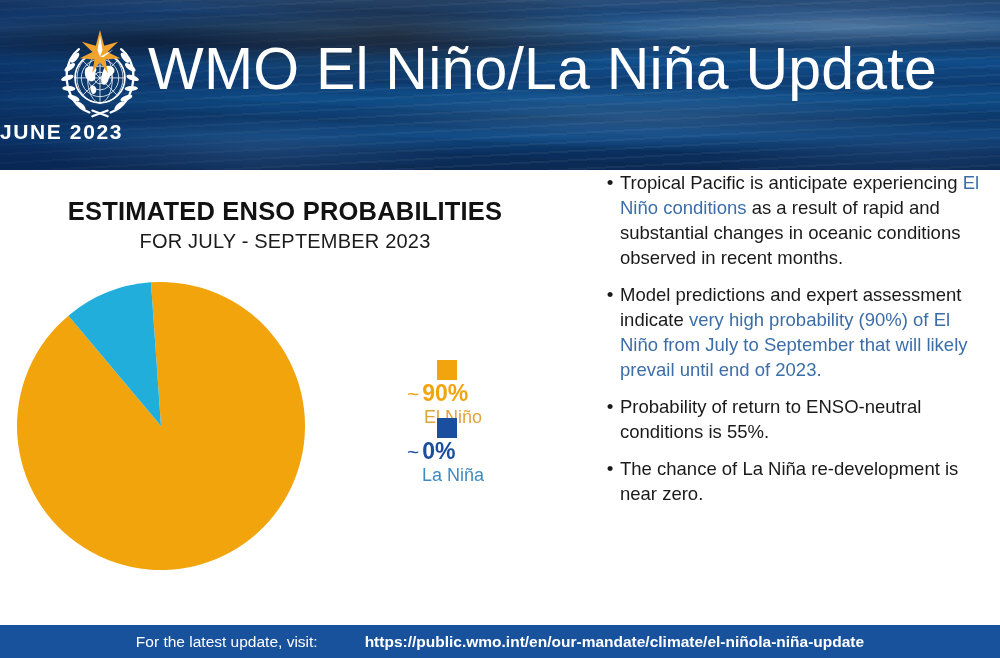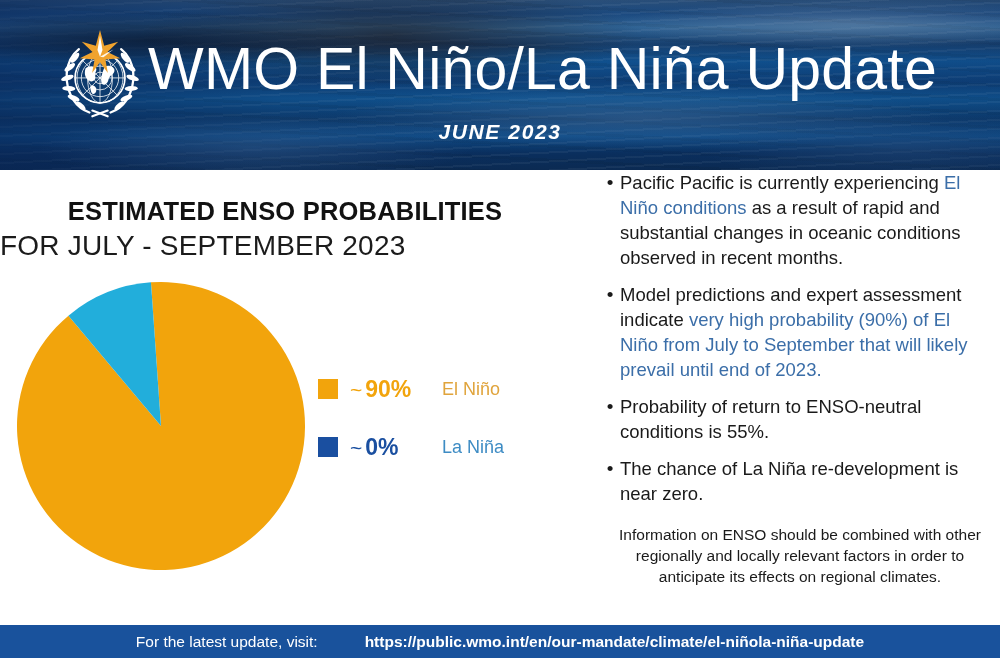--- a/index.html
+++ b/index.html
@@ -96,27 +96,25 @@
     letter-spacing: 0.2px;
     line-height: 86px;
     white-space: nowrap;
     font-family: "Liberation Sans", sans-serif;
   }
   .header-sub {
     position: absolute;
     left: 0;
     top: 120px;
     width: 1000px;
-    text-align: center;
     color: #ffffff;
     font-size: 21px;
     font-weight: bold;
     letter-spacing: 1.6px;
     font-family: "Liberation Sans", sans-serif;
-    font-style: italic;
   }
 
   
   .chart-panel {
     position: absolute;
     left: 0; top: 170px;
     width: 592px; height: 455px;
   }
   .chart-title {
     position: absolute;
@@ -126,42 +124,44 @@
     color: #121212;
     font-size: 25.5px;
     font-weight: bold;
     letter-spacing: 0.2px;
     font-family: "Liberation Sans", sans-serif;
   }
   .chart-subtitle {
     position: absolute;
     left: 0; top: 60px;
     width: 570px;
+    text-align: center;
     color: #1b1b1b;
-    font-size: 28px;
+    font-size: 20px;
     font-weight: normal;
     letter-spacing: 0.2px;
     font-family: "Liberation Sans", sans-serif;
   }
   .pie-wrap {
     position: absolute;
     left: 16px; top: 111px;
     width: 290px; height: 290px;
   }
 
   .legend {
     position: absolute;
     left: 318px;
     top: 190px;
     width: 270px;
   }
   .legend-row {
     display: flex;
     align-items: center;
     height: 58px;
+    flex-direction: column;
   }
   .legend-swatch {
     width: 20px; height: 20px;
     flex: 0 0 20px;
     margin-right: 12px;
   }
   .legend-pct {
     font-size: 23px;
     font-weight: bold;
     white-space: nowrap;
@@ -329,36 +329,35 @@
         <span class="legend-pct" style="color: rgb(26, 79, 160);"><span class="tilde">~</span>0%</span>
         <span class="legend-name" style="color: rgb(62, 140, 196);">La Niña</span>
       </div>
     </div>
   </div>
 
   <div class="notes-panel">
     <div id="bullet-list">
         <div class="bullet">
           <span class="bullet-dot">•</span>
-          <span class="bullet-text"><span>Pacific Pacific is currently experiencing </span><span class="hl" style="color: rgb(59, 110, 168);">El Niño conditions</span><span> as a result of rapid and substantial changes in oceanic conditions observed in recent months.</span></span>
+          <span class="bullet-text"><span>Tropical Pacific is anticipate experiencing </span><span class="hl" style="color: rgb(59, 110, 168);">El Niño conditions</span><span> as a result of rapid and substantial changes in oceanic conditions observed in recent months.</span></span>
         </div>
         <div class="bullet">
           <span class="bullet-dot">•</span>
           <span class="bullet-text"><span>Model predictions and expert assessment indicate </span><span class="hl" style="color: rgb(59, 110, 168);">very high probability (90%) of El Niño from July to September that will likely prevail until end of 2023.</span></span>
         </div>
         <div class="bullet">
           <span class="bullet-dot">•</span>
           <span class="bullet-text"><span>Probability of return to ENSO-neutral conditions is 55%.</span></span>
         </div>
         <div class="bullet">
           <span class="bullet-dot">•</span>
           <span class="bullet-text"><span>The chance of La Niña re-development is near zero.</span></span>
         </div>
       </div>
-    <div class="footnote">Information on ENSO should be combined with other regionally and locally relevant factors in order to anticipate its effects on regional climates.</div>
   </div>
 
   <div class="footer">
     <span class="lead">For the latest update, visit:</span>
     <span class="url">https://public.wmo.int/en/our-mandate/climate/el-niñola-niña-update</span>
   </div>
 
 </div>
 
 </body></html>

